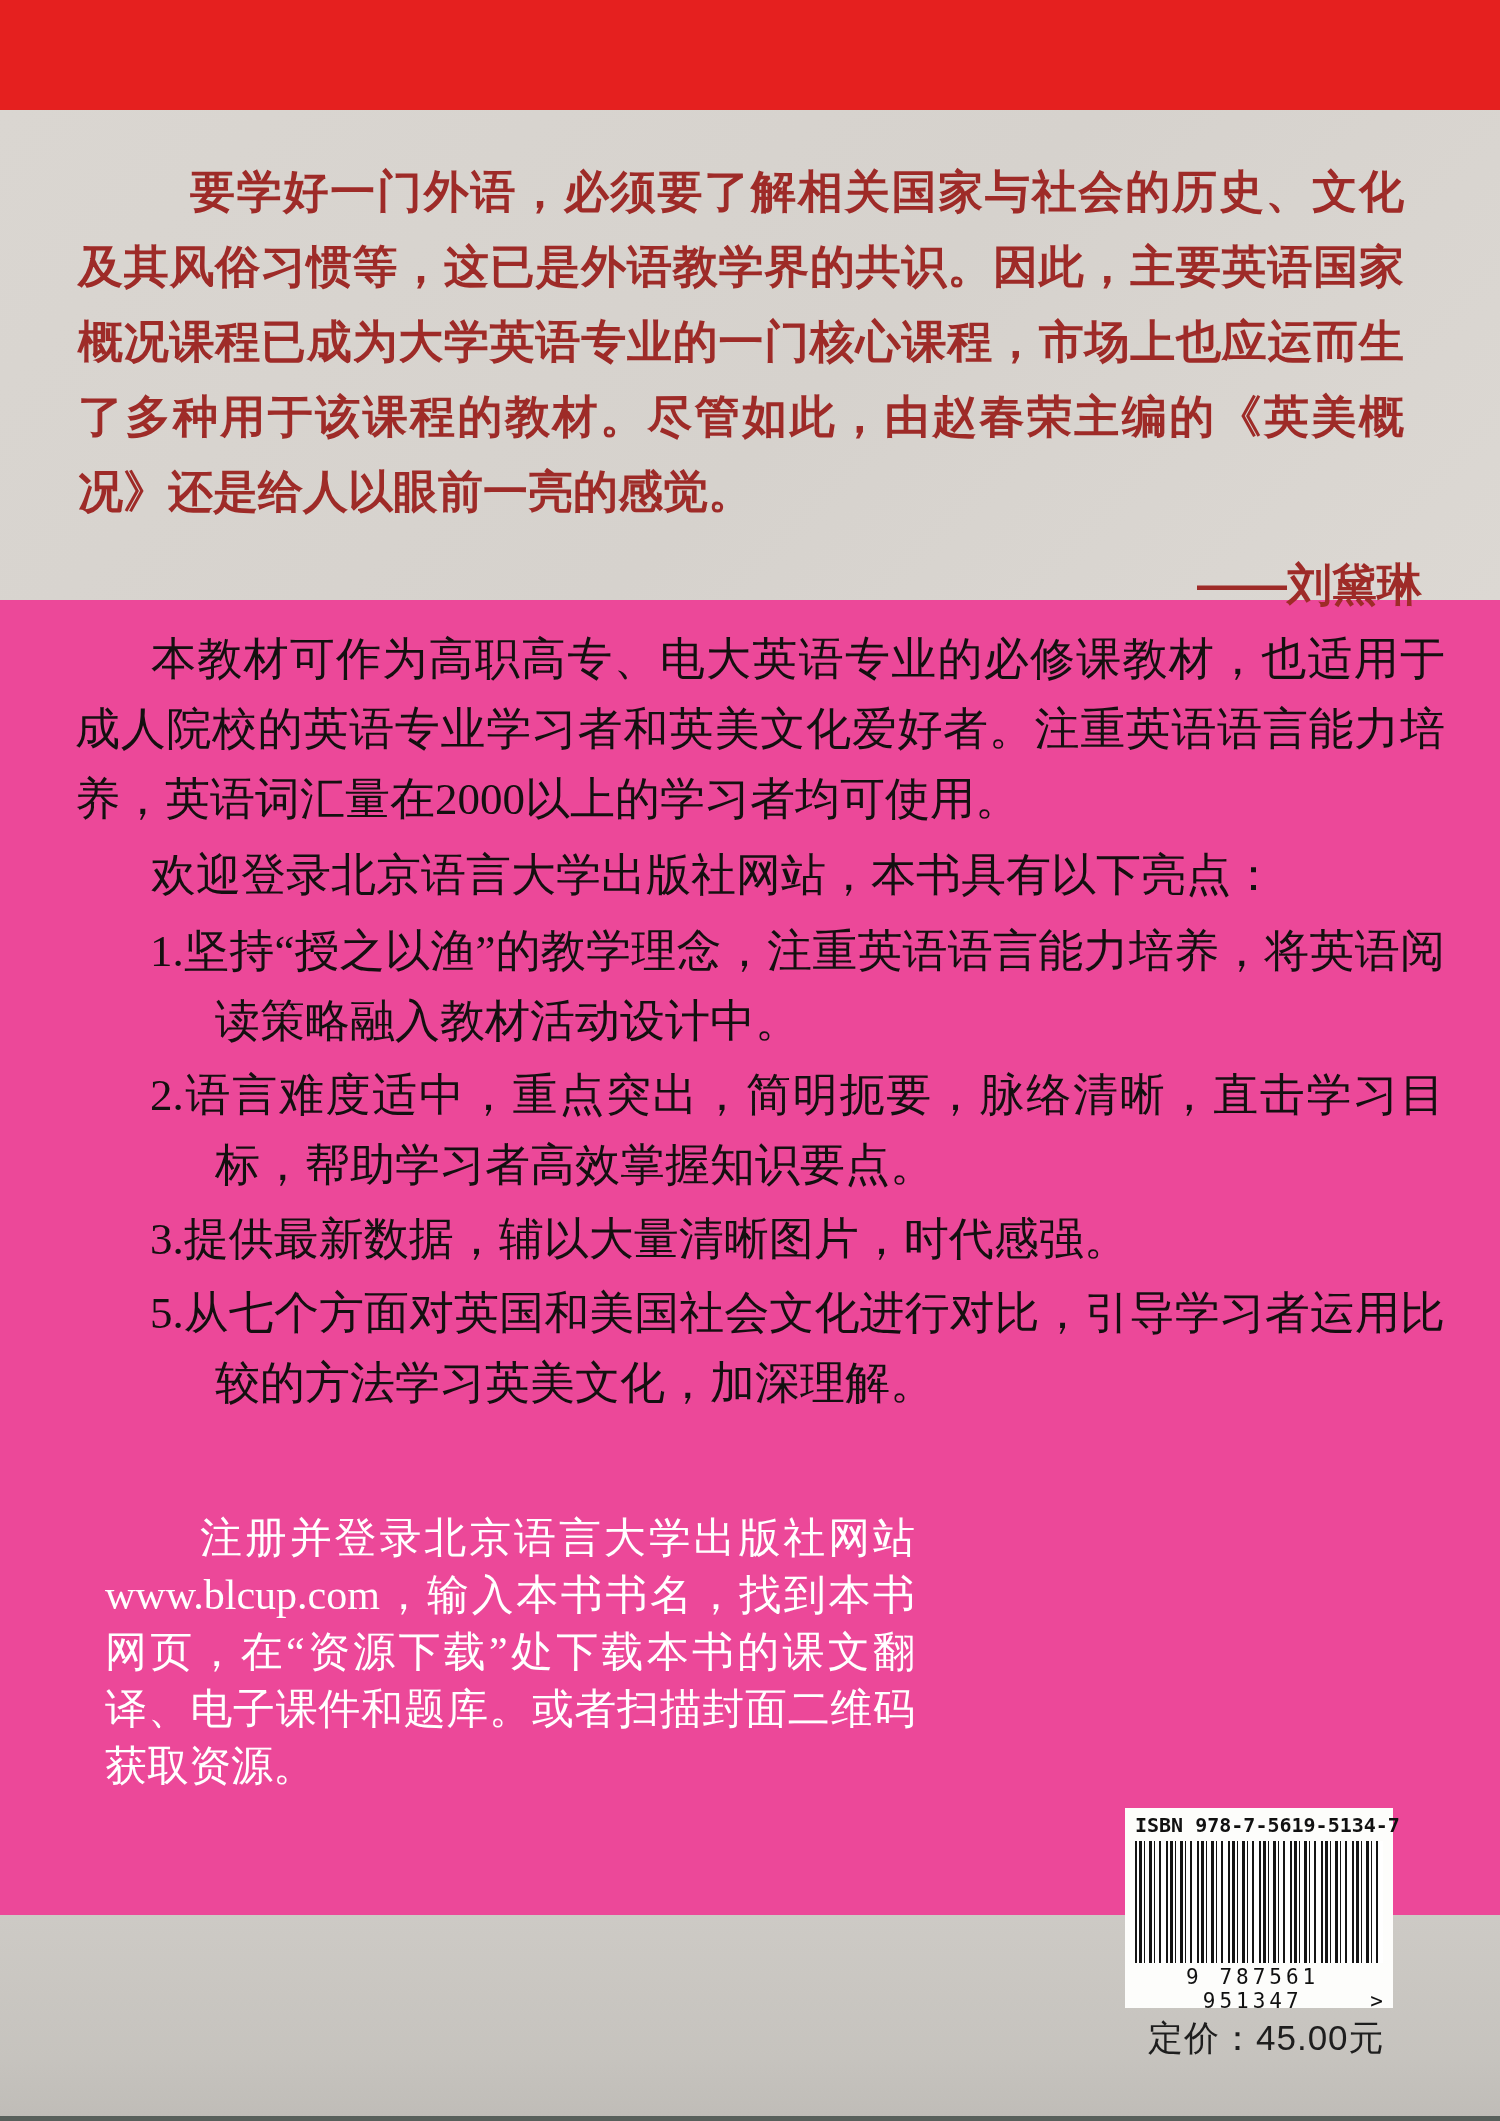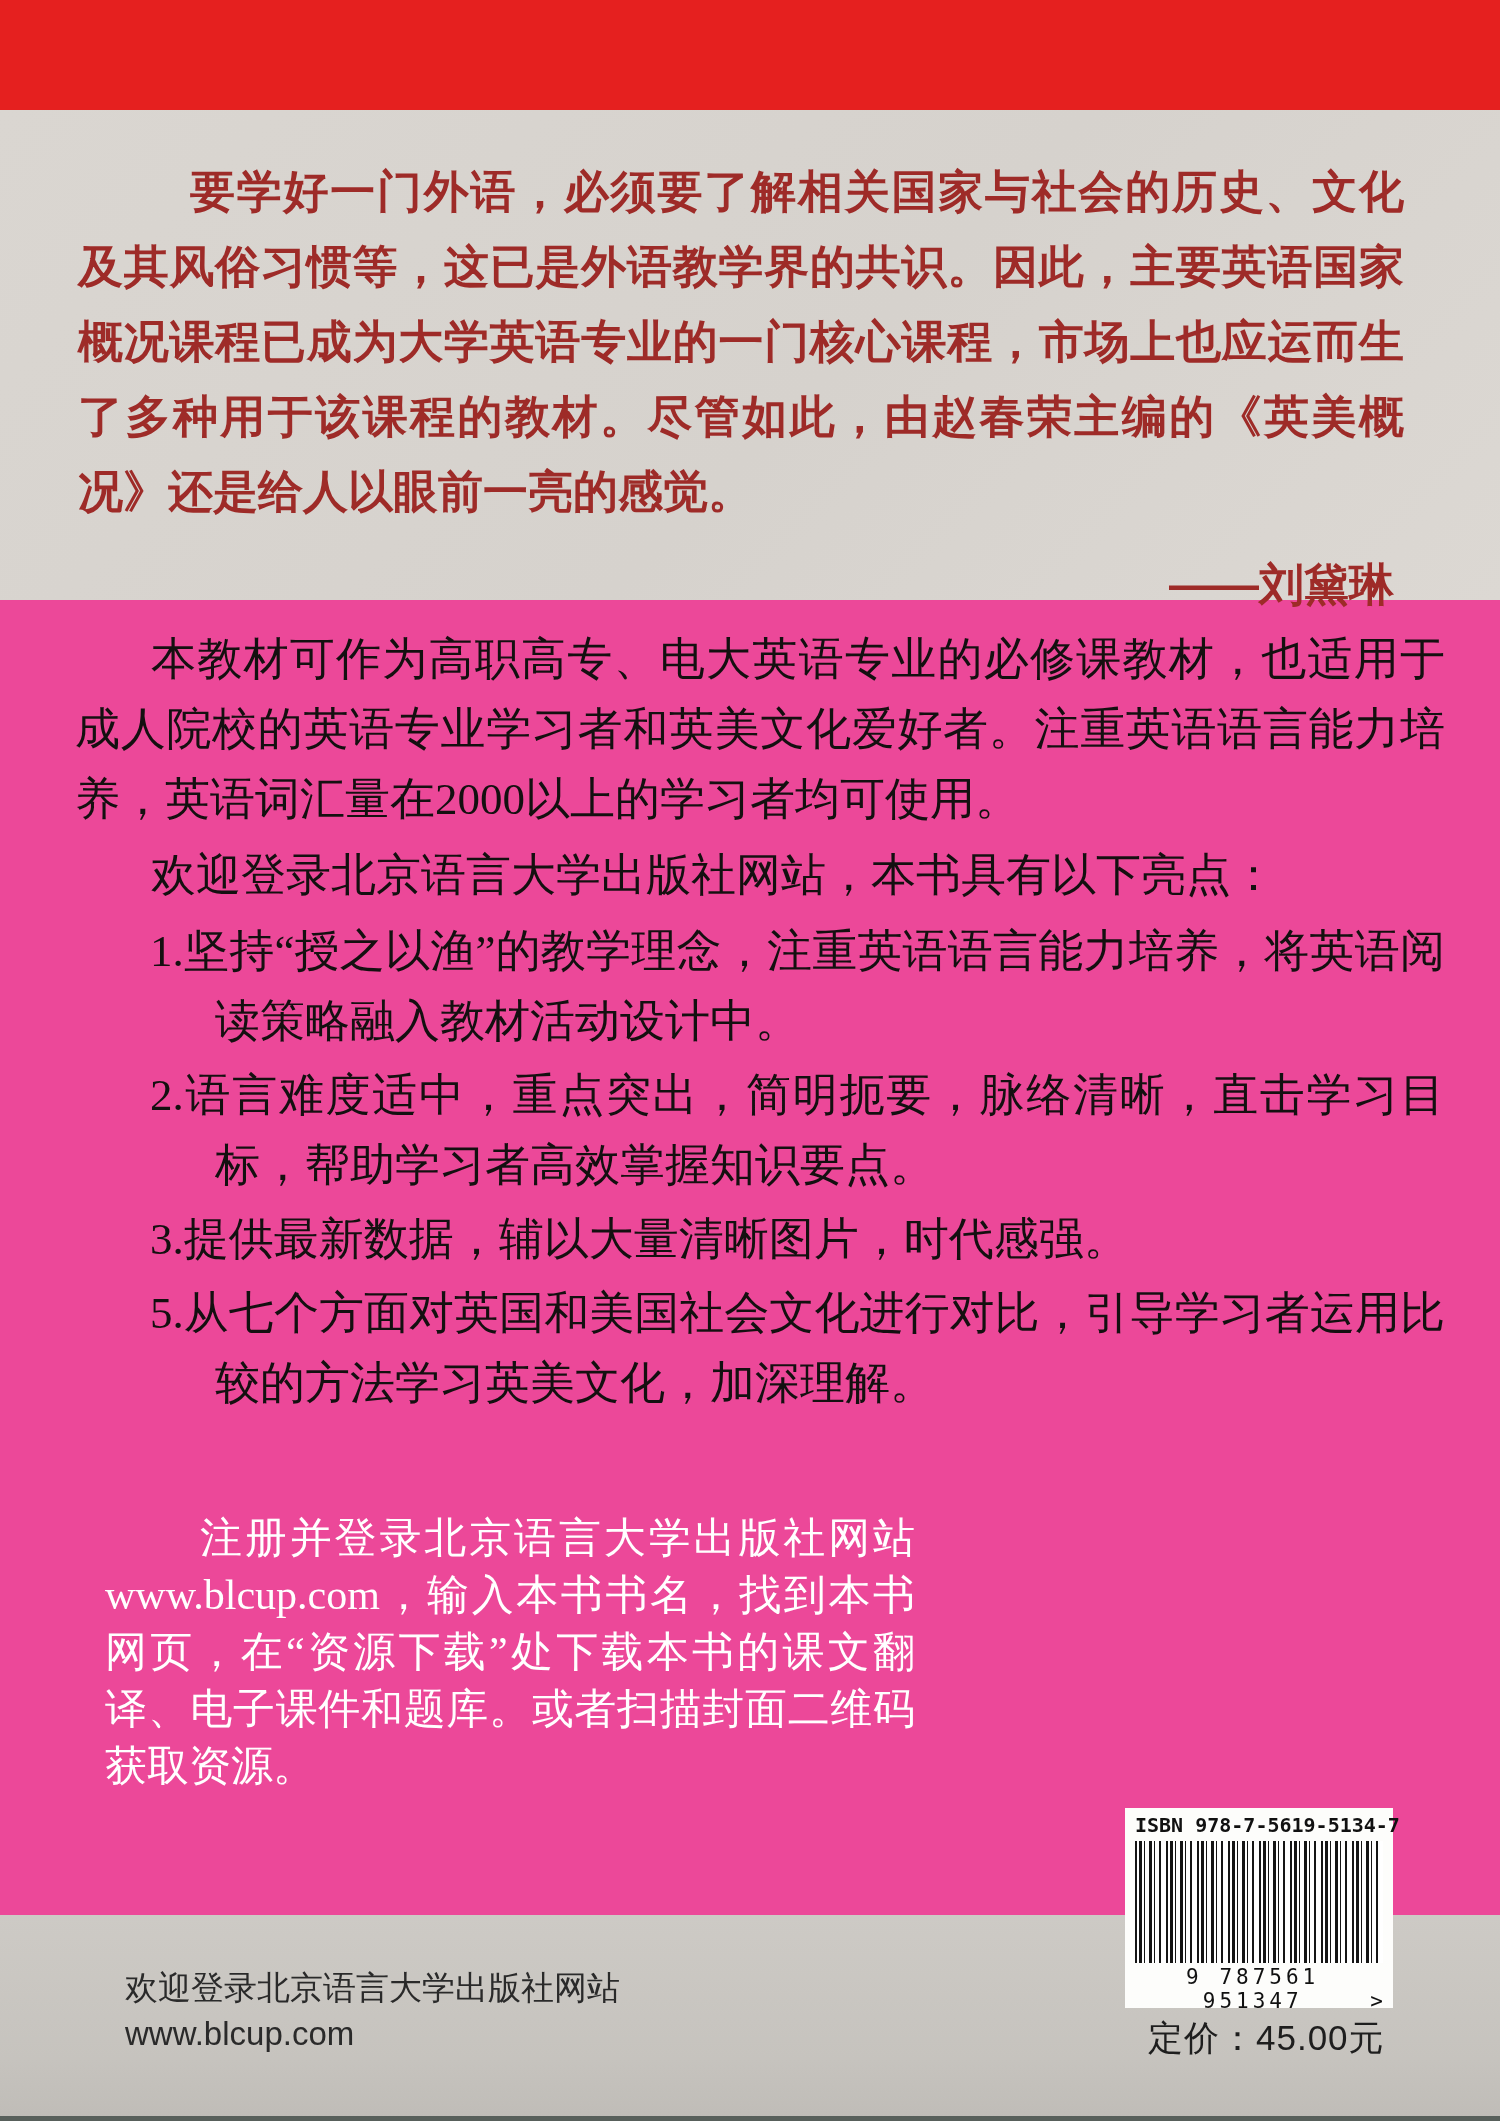--- a/index.html
+++ b/index.html
@@ -26,21 +26,21 @@
     font-family:"Liberation Sans", sans-serif;
     font-weight:bold;
     font-size:45px;
     line-height:75px;
     color:#9e2b28;
     text-align:justify;
     text-indent:112px;
   }
   .quote-attrib{
     margin:26px 0 0 0;
-    padding-right:106px;
+    padding-right:78px;
     font-family:"Liberation Sans", sans-serif;
     font-weight:bold;
     font-size:45px;
     color:#9e2b28;
     text-align:right;
   }
   
   .desc{
     position:absolute;left:0;top:600px;width:1500px;height:1315px;
     padding:0;
@@ -154,24 +154,20 @@
         <div class="hl-item"><span class="hl-num">3.</span><span>提供最新数据，辅以大量清晰图片，时代感强。</span></div>
         <div class="hl-item"><span class="hl-num">5.</span><span>从七个方面对英国和美国社会文化进行对比，引导学习者运用比较的方法学习英美文化，加深理解。</span></div>
       </div>
 
       <p class="note">注册并登录北京语言大学出版社网站www.blcup.com，输入本书书名，找到本书网页，在“资源下载”处下载本书的课文翻译、电子课件和题库。或者扫描封面二维码获取资源。</p>
     </div>
 
   </div>
 
   <div class="band-bottom">
-    <div class="footer-lines">
-      <div>欢迎登录北京语言大学出版社网站</div>
-      <div>www.blcup.com</div>
-    </div>
     <div class="price">定价：45.00元</div>
   </div>
 
   <div class="barcode">
     <div class="isbn-label">ISBN 978-7-5619-5134-7</div>
     <div class="bars"></div>
     <div class="digits-row">
       <span class="digits">9 787561 951347</span>
       <span>&gt;</span>
     </div>

